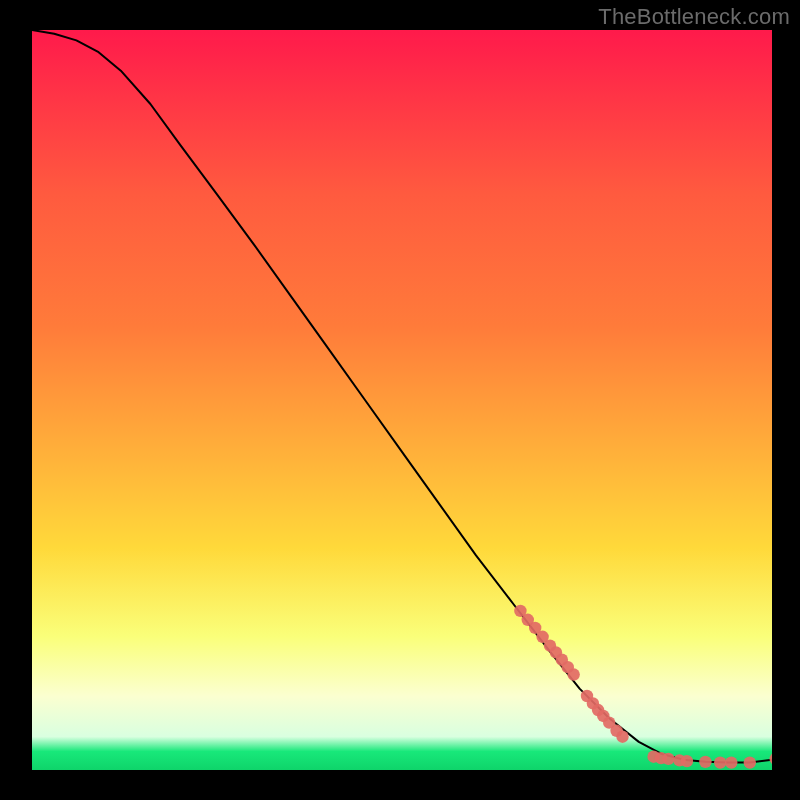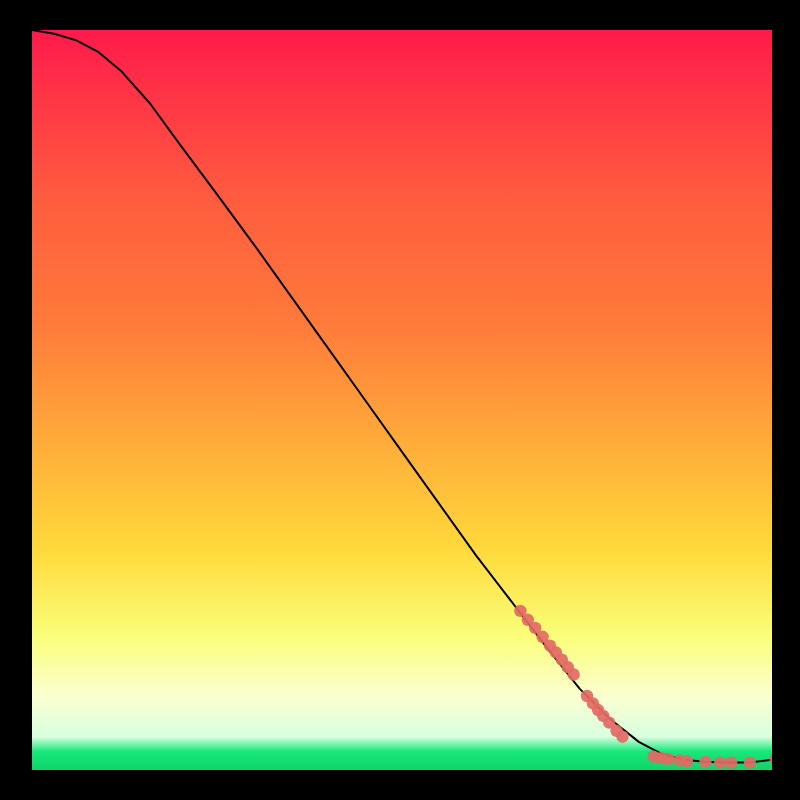--- a/index.html
+++ b/index.html
@@ -36,20 +36,21 @@
   .plot svg {
     display: block;
     width: 740px;
     height: 740px;
   }
 </style>
 </head>
 <body>
 
 <div class="frame">
+  <div class="watermark">TheBottleneck.com</div>
   <div class="plot">
     <svg id="chart-svg" viewBox="0 0 740 740">
         <defs>
           <linearGradient id="bg-grad" x1="0" y1="0" x2="0" y2="1">
             <stop offset="0%" stop-color="#ff1a4b"></stop>
             <stop offset="22%" stop-color="#ff5a3f"></stop>
             <stop offset="40%" stop-color="#ff7b3a"></stop>
             <stop offset="57.99999999999999%" stop-color="#ffb33a"></stop>
             <stop offset="70%" stop-color="#ffd93a"></stop>
             <stop offset="82%" stop-color="#faff7a"></stop>

